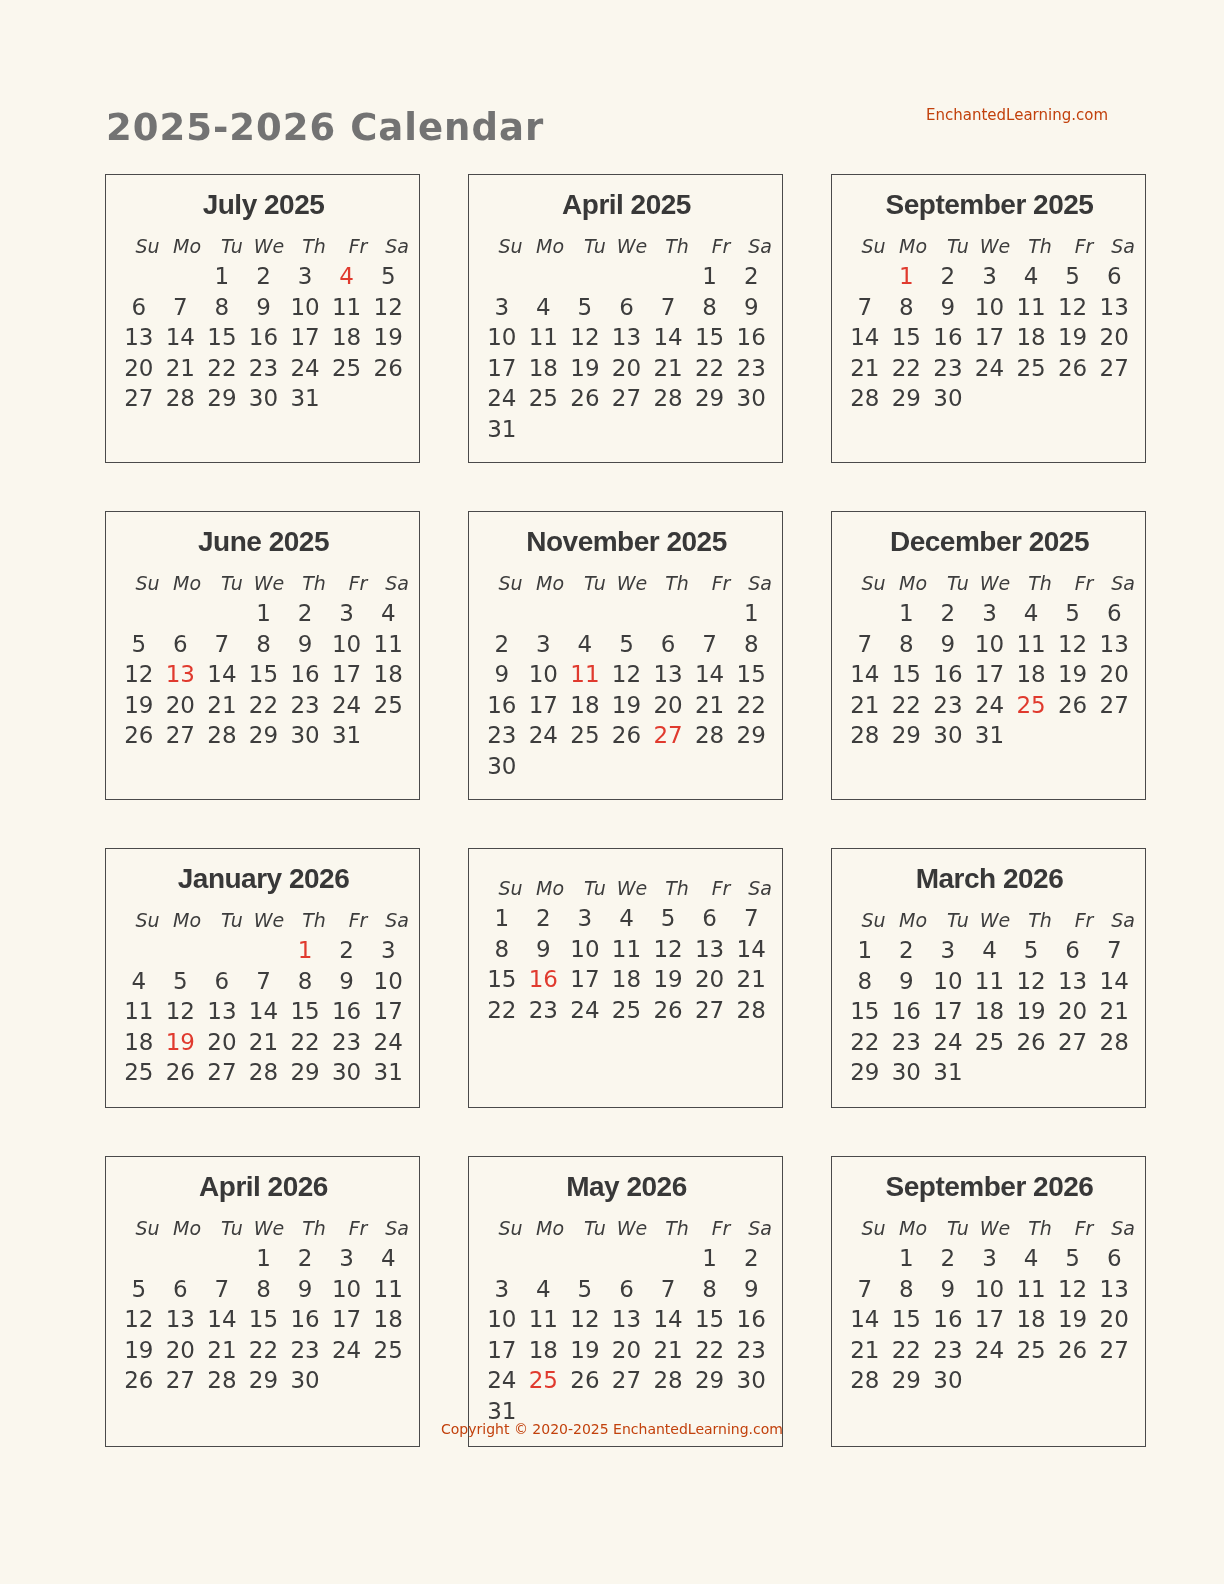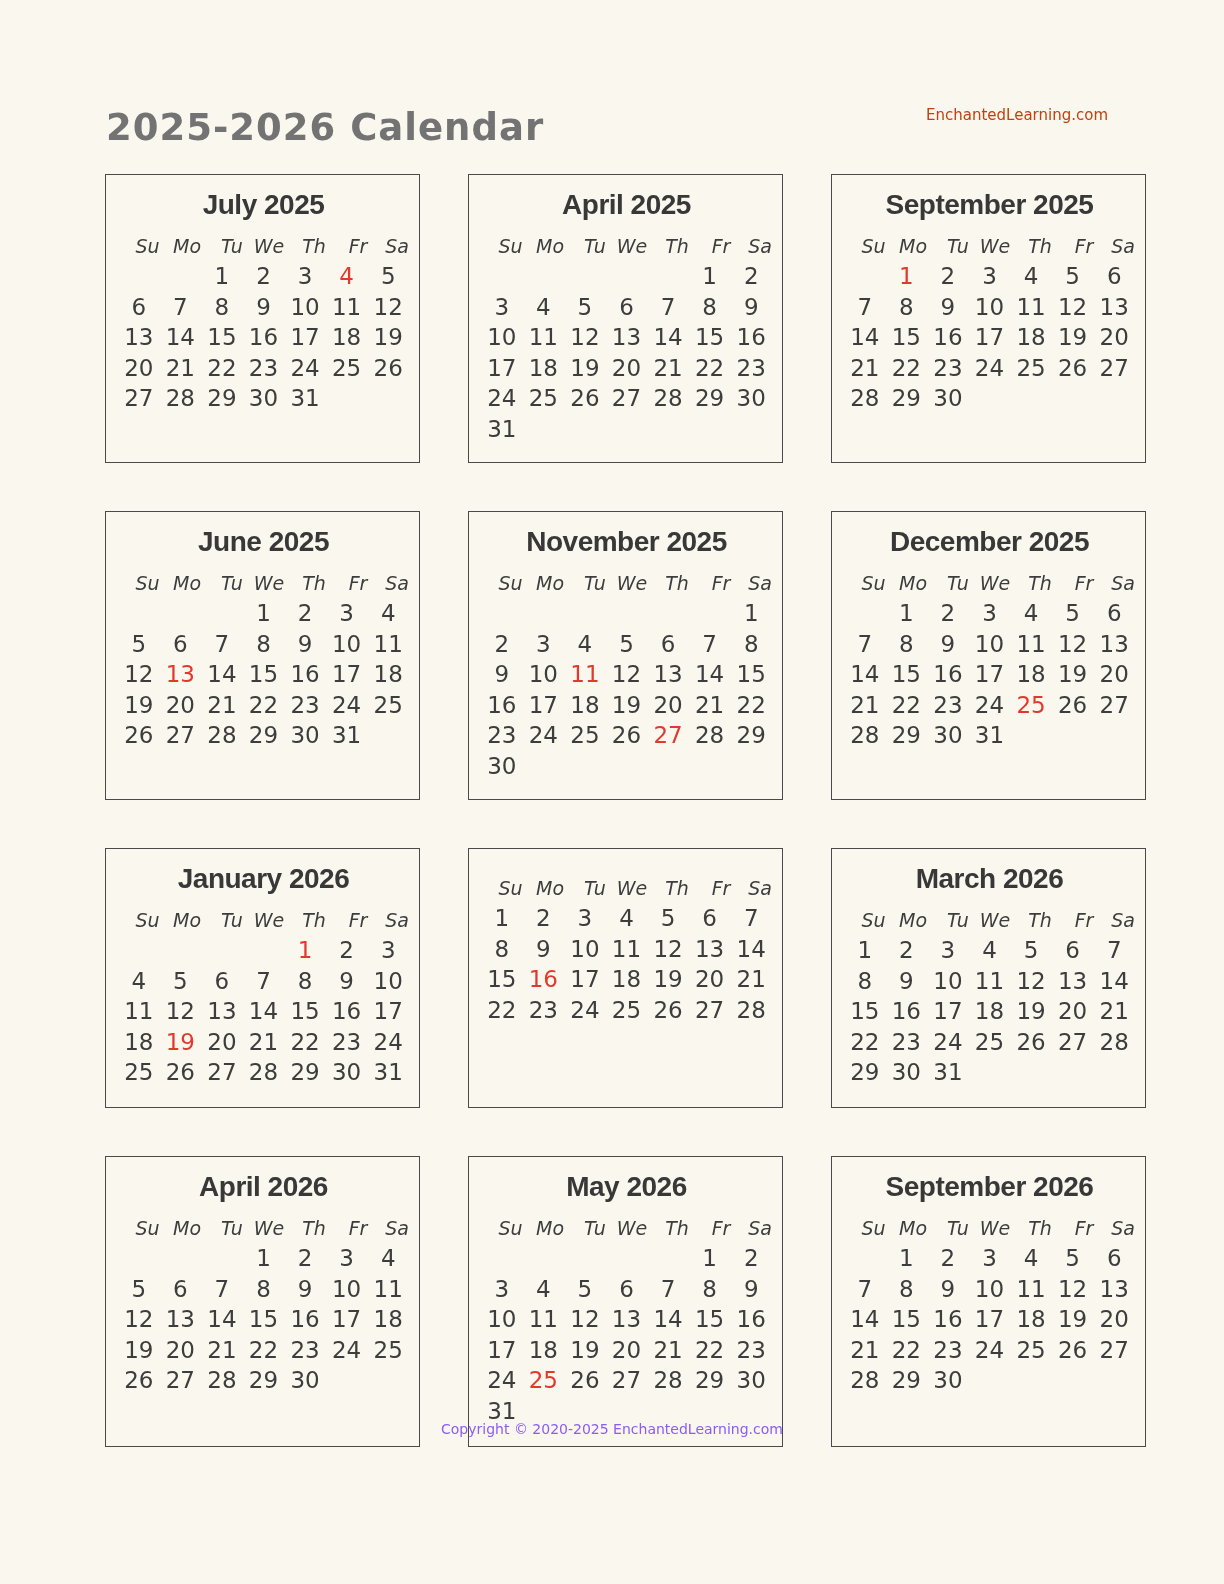--- a/index.html
+++ b/index.html
@@ -54,21 +54,21 @@
     grid-auto-rows:30.5px;
     font-size:23px;
     text-align:center;
   }
   .day { line-height:30.5px; color:#3d3d3d; }
   .day.blank { visibility:hidden; }
   .day.holiday { color:#e03a2e; }
   .footer-copyright {
     position:absolute; left:0; width:100%; top:1421px;
     text-align:center;
-    font-size:14px; color:#8b5cf6;
+    font-size:14px; color:#c2410c;
   }
 </style>
 </head>
 <body>
 
 <div class="page-title">2025-2026 Calendar</div>
 <div class="site-name">EnchantedLearning.com</div>
 
 <div class="calendar-grid" id="calendar-grid">
   <div class="month-card">

